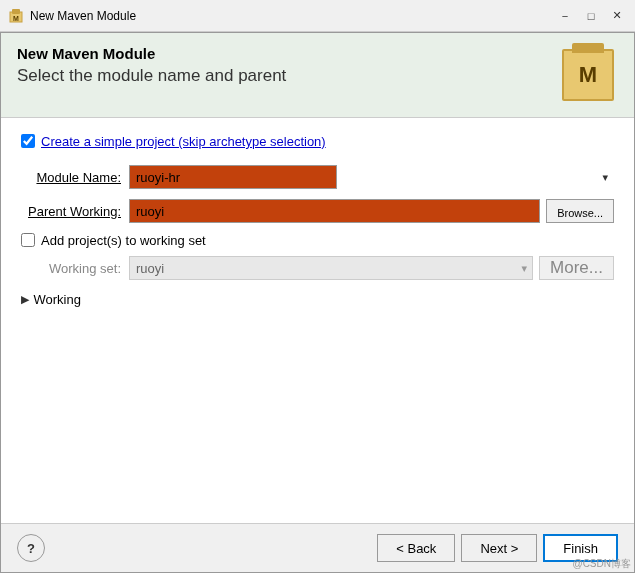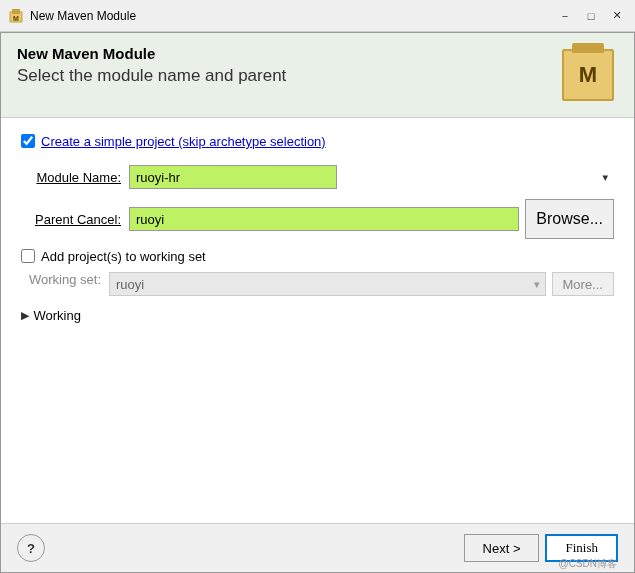--- a/index.html
+++ b/index.html
@@ -187,21 +187,21 @@
       gap: 6px;
     }
 
     .form-input {
       flex: 1;
       height: 24px;
       border: 1px solid #999;
       padding: 2px 6px;
       font-size: 13px;
       font-family: inherit;
-      background: #bef264;
+      background: #c2410c;
       outline: none;
     }
 
     .dropdown-input {
       appearance: none;
       padding-right: 24px;
     }
 
     .dropdown-wrapper {
       position: relative;
@@ -213,26 +213,26 @@
       position: absolute;
       right: 6px;
       top: 50%;
       transform: translateY(-50%);
       pointer-events: none;
       font-size: 11px;
       color: #333;
     }
 
     .browse-btn {
-      height: 40px;
+      height: 24px;
       padding: 7px 10px;
       background: #f0f0f0;
       border: 1px solid #999;
       cursor: pointer;
-      font-size: 16px;
+      font-size: 11px;
       font-family: inherit;
       white-space: nowrap;
     }
 
     
     .working-set-section {
       margin-top: 6px;
     }
 
     .working-set-checkbox-row {
@@ -248,20 +248,22 @@
       cursor: pointer;
     }
 
     .working-set-label-text {
       font-size: 13px;
       color: #000;
     }
 
     .working-set-row {
       display: flex;
+      align-items: center;
+      margin-left: 20px;
     }
 
     .working-set-field-label {
       width: 80px;
       text-align: right;
       margin-right: 8px;
       font-size: 13px;
       color: #888;
     }
 
@@ -293,21 +295,21 @@
       outline: none;
       appearance: none;
     }
 
     .more-btn {
       height: 24px;
       padding: 0 10px;
       background: #f0f0f0;
       border: 1px solid #ccc;
       cursor: pointer;
-      font-size: 13px;
+      font-size: 17px;
       font-family: inherit;
       margin-left: 6px;
       color: #888;
     }
 
     
     .advanced-section {
       margin-top: 12px;
     }
 
@@ -361,28 +363,27 @@
       border: 1px solid #999;
       cursor: pointer;
       font-size: 13px;
       font-family: inherit;
     }
 
     .footer-btn.primary {
       background: #fff;
       border: 2px solid #0078d7;
       color: #000;
-      font-family: Liberation Serif, serif;
     }
 
     
     .watermark {
       position: fixed;
       bottom: 2px;
-      right: 18px;
+      right: 4px;
       font-size: 10px;
       color: #999;
       user-select: none;
     }
   </style>
 </head>
 <body>
 
 <div class="title-bar">
   <div class="title-bar-icon">
@@ -425,21 +426,21 @@
       </div>
       <div class="form-input-container">
         <div class="dropdown-wrapper">
           <input type="text" class="form-input dropdown-input" value="ruoyi-hr" style="">
         </div>
       </div>
     </div>
 
     <div class="form-row">
       <div class="form-label">
-        <span>Parent Cancel:</span>
+        <span>Parent Working:</span>
       </div>
       <div class="form-input-container">
         <input type="text" class="form-input" value="ruoyi" style="">
         <button class="browse-btn">Browse...</button>
       </div>
     </div>
 
     <div class="working-set-section">
       <div class="working-set-checkbox-row">
         <input type="checkbox" style="">
@@ -462,19 +463,20 @@
         <span class="advanced-arrow">▶</span>
         <span>Working</span>
       </div>
     </div>
 
   </div>
 
   <div class="dialog-footer">
     <button class="help-btn">?</button>
     <div class="spacer"></div>
+    <button class="footer-btn">&lt; Back</button>
     <button class="footer-btn">Next &gt;</button>
     <button class="footer-btn primary">Finish</button>
   </div>
 
 </div>
 
 <div class="watermark">@CSDN博客</div>
 
 </body></html>

